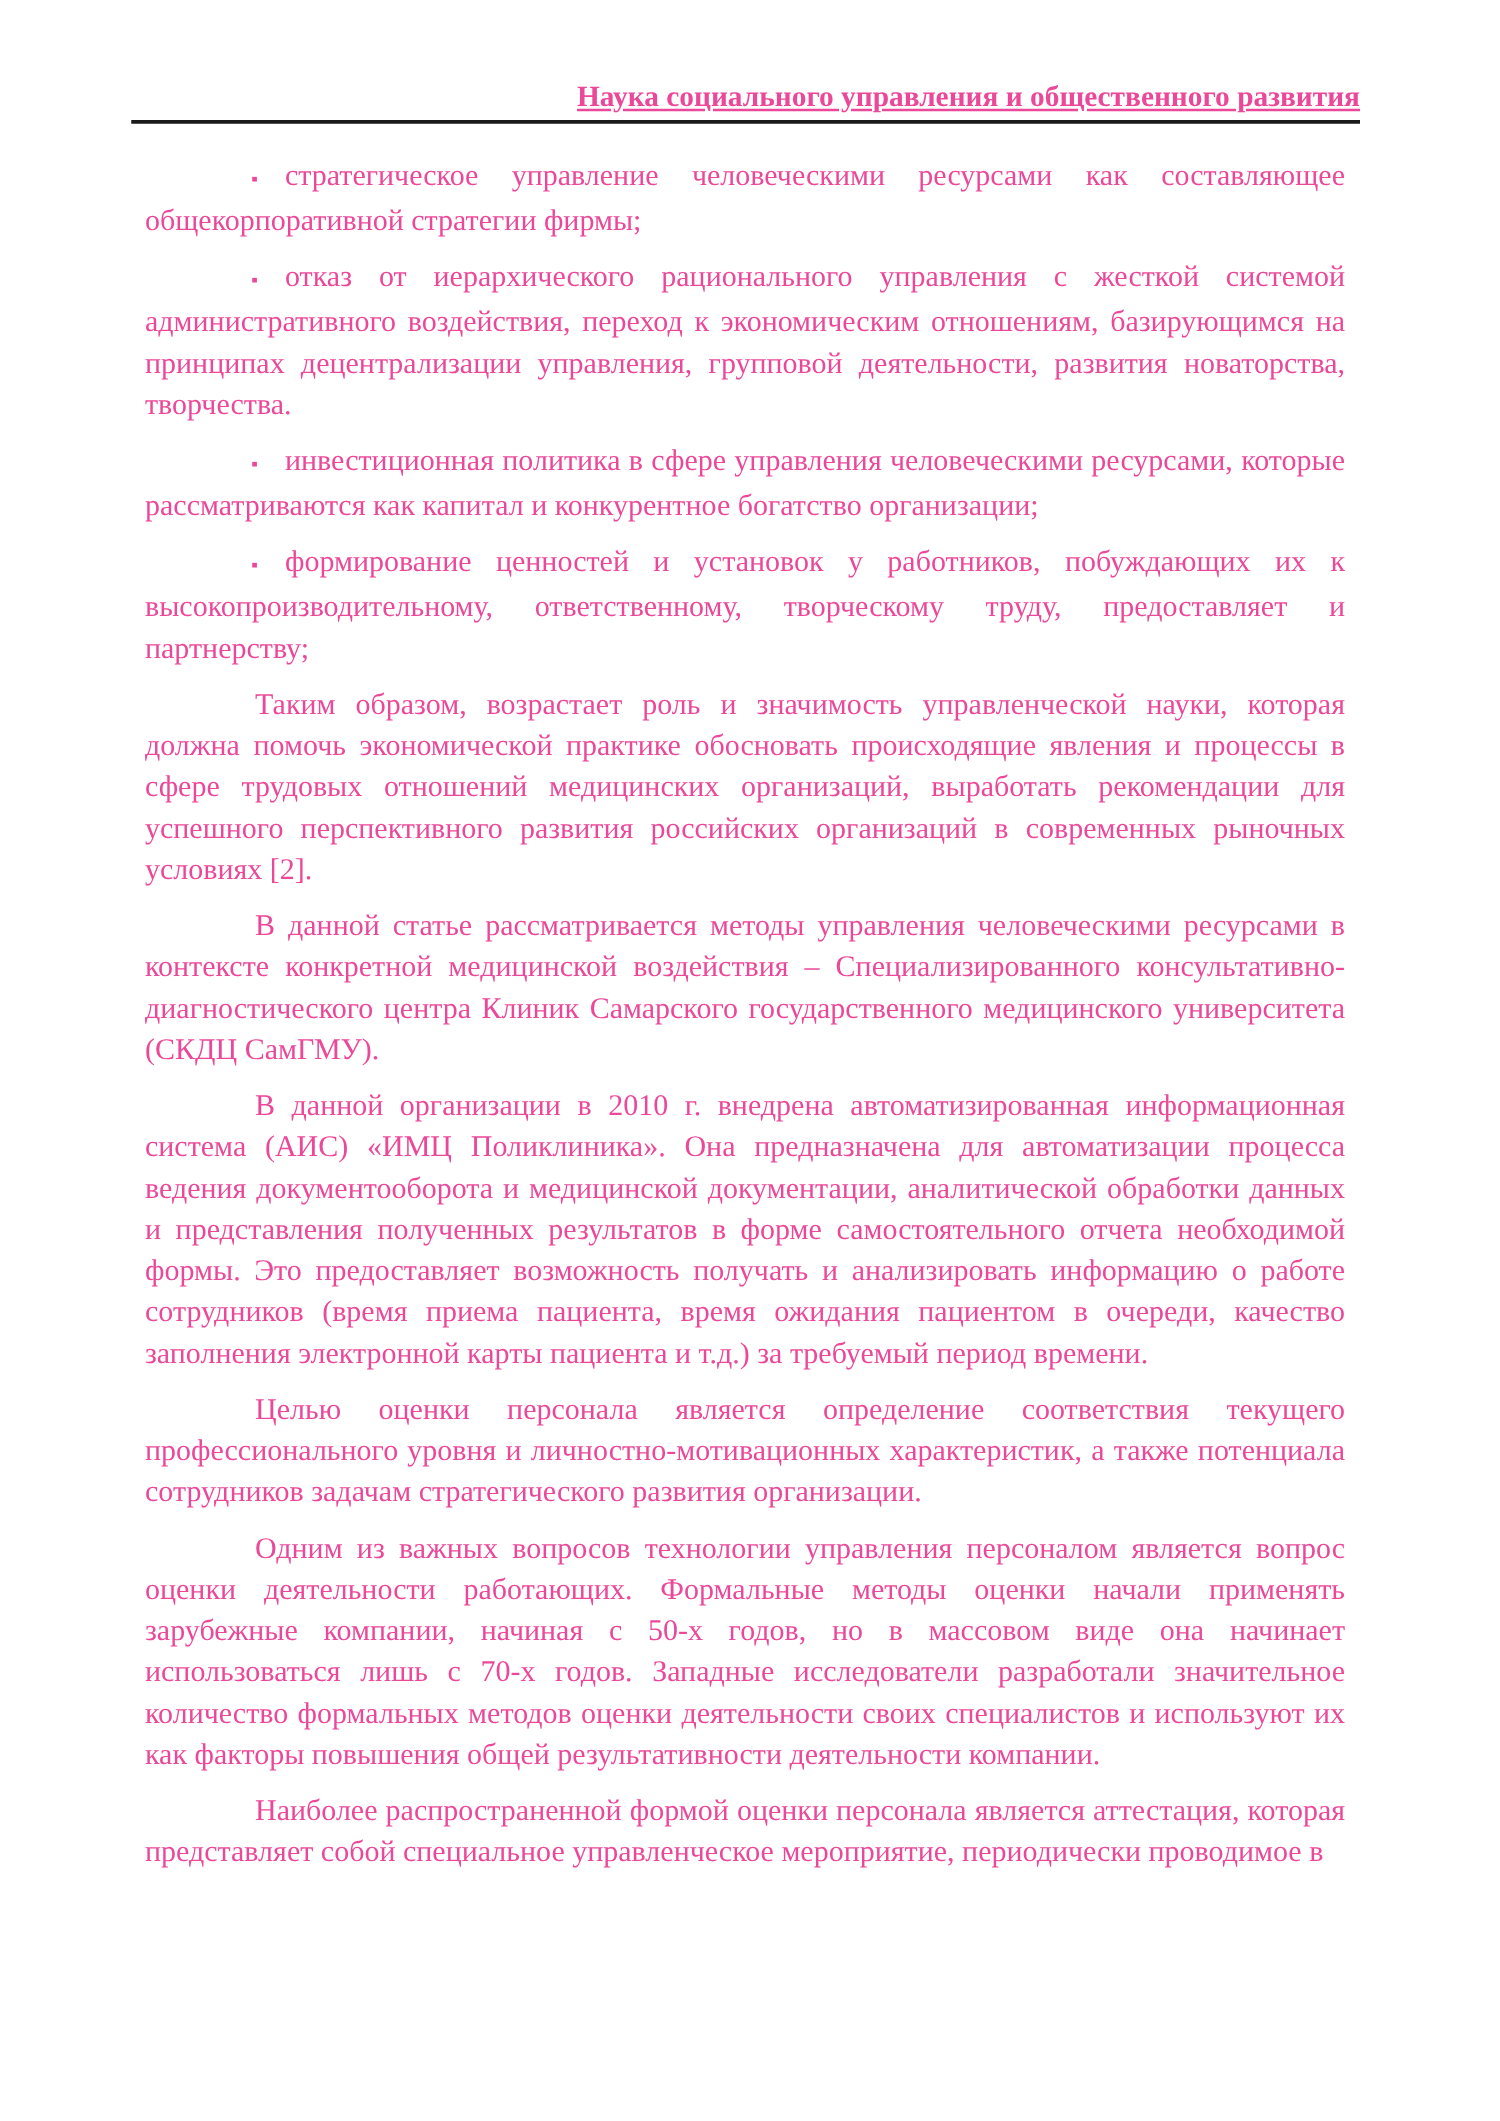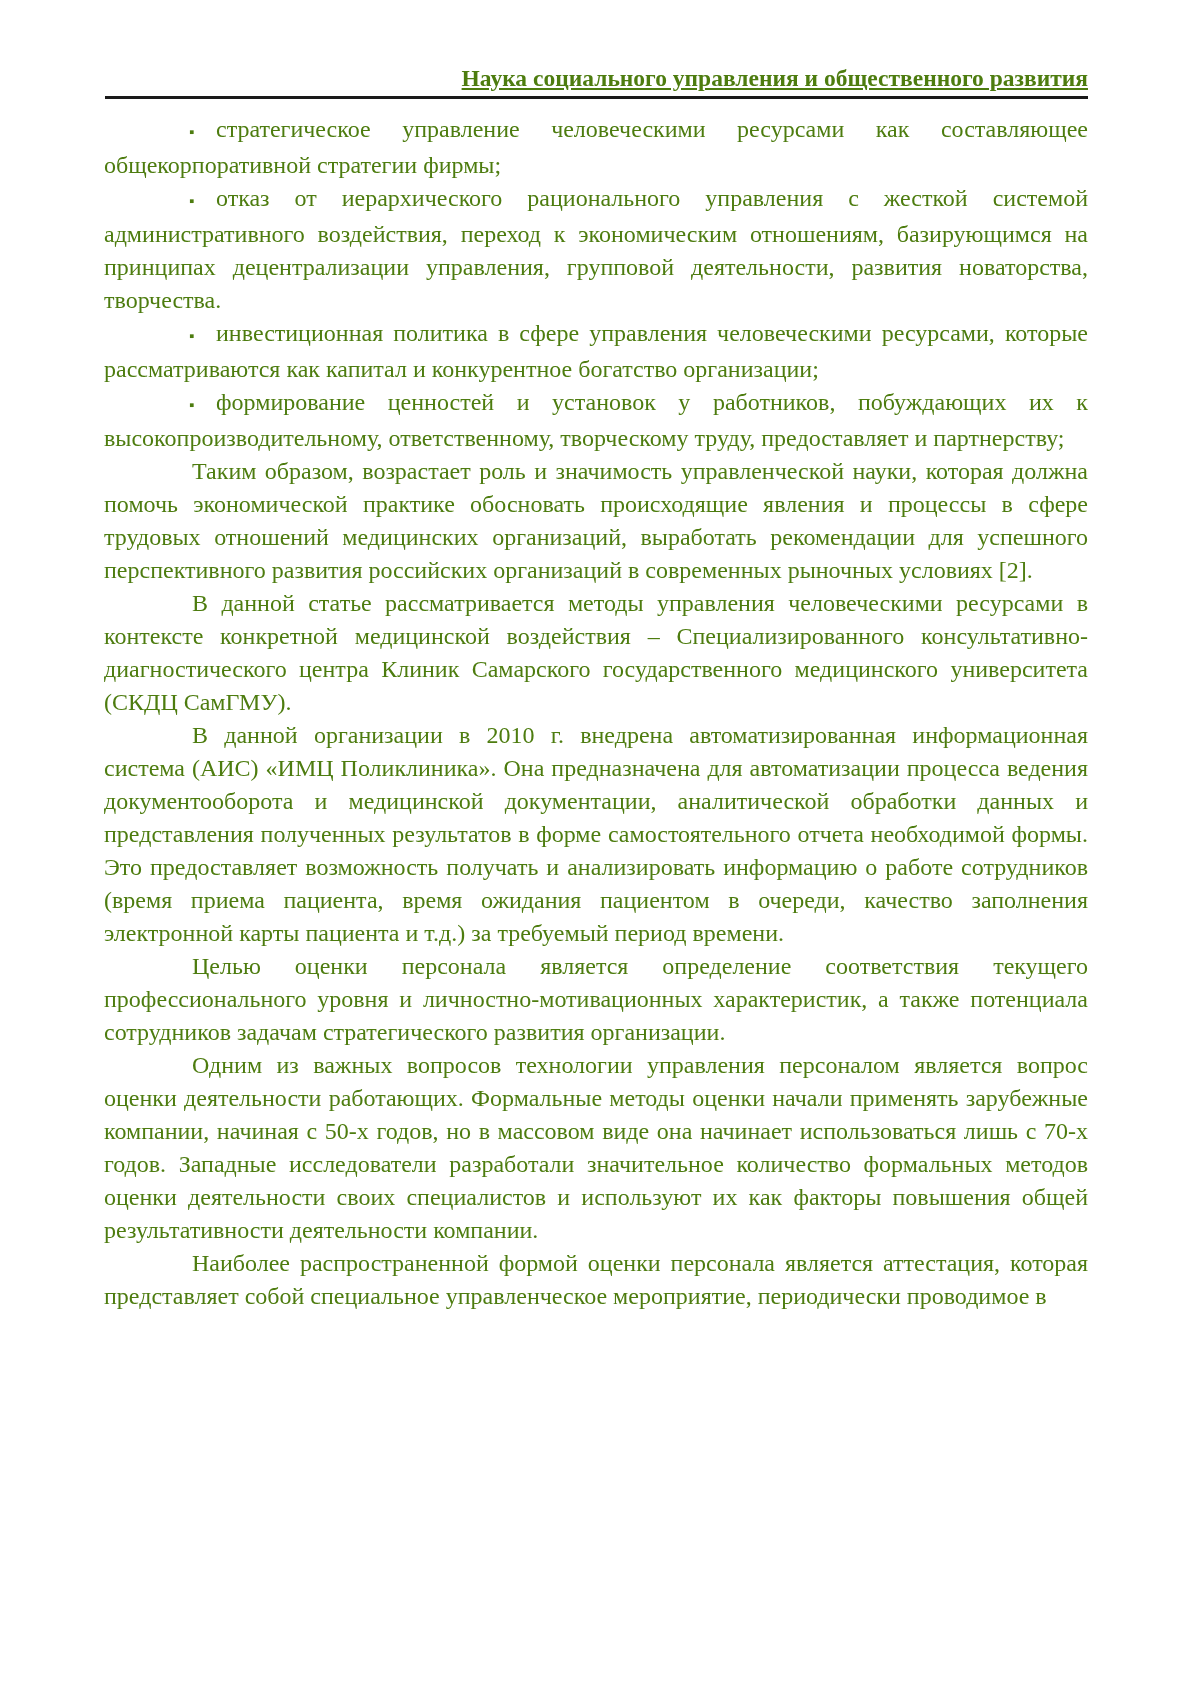--- a/index.html
+++ b/index.html
@@ -6,21 +6,21 @@
     margin: 0;
     padding: 0;
     background: #ffffff;
   }
   .page {
     position: relative;
     width: 1200px;
     height: 1503px;
     background: #ffffff;
     font-family: "Liberation Serif", "DejaVu Serif", serif;
-    color: #4d7c0f;
+    color: #ec4899;
     overflow: hidden;
   }
   .page-header {
     position: absolute;
     top: 0;
     left: 105px;
     right: 112px;
     padding-top: 62px;
     padding-bottom: 2px;
     border-bottom: 3px solid #1a1a1a;
@@ -36,21 +36,21 @@
   .article-body {
     position: absolute;
     top: 113px;
     left: 104px;
     width: 984px;
     font-size: 24px;
     line-height: 33px;
     text-align: justify;
   }
   .article-body p {
-    margin: 0;
+    margin: 12px;
     padding: 0;
   }
   p.para { text-indent: 88px; }
   p.bullet { text-indent: 85px; }
   .bullet-marker {
     display: inline-block;
     width: 27px;
     font-size: 15px;
     text-indent: 0;
   }

